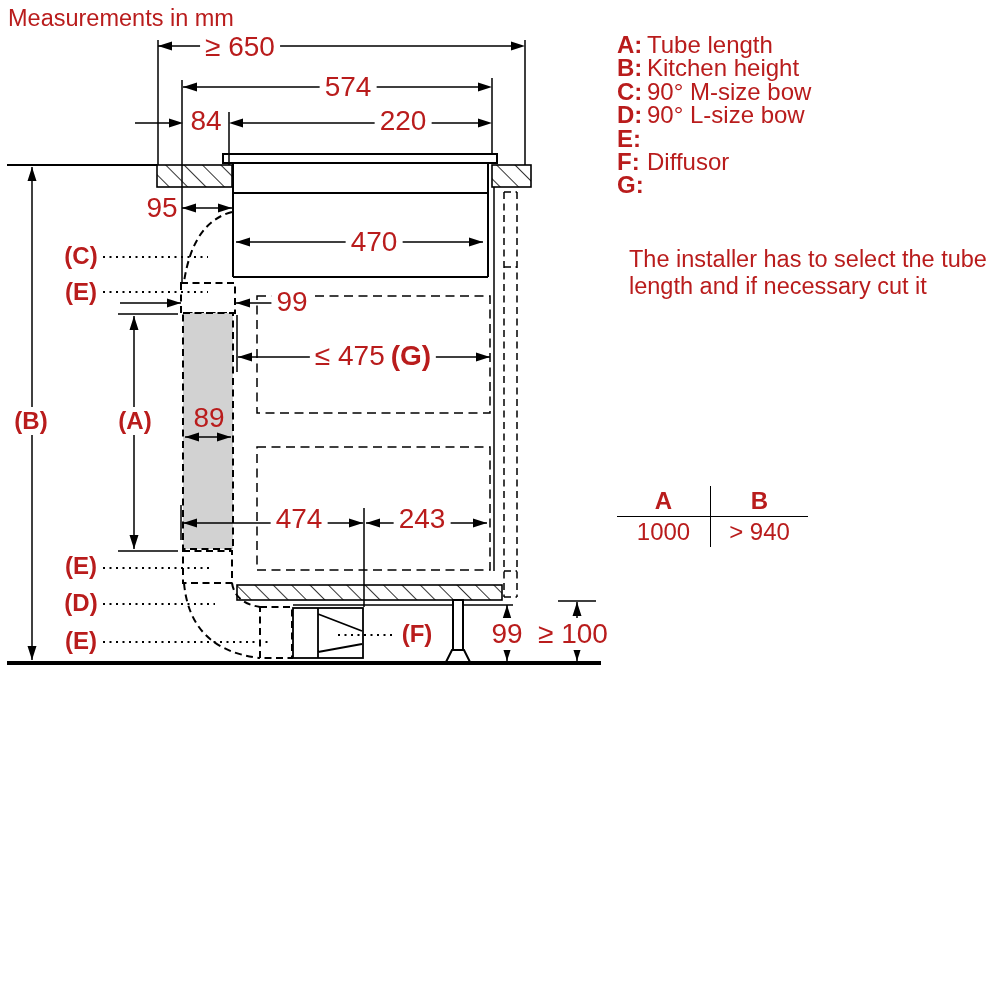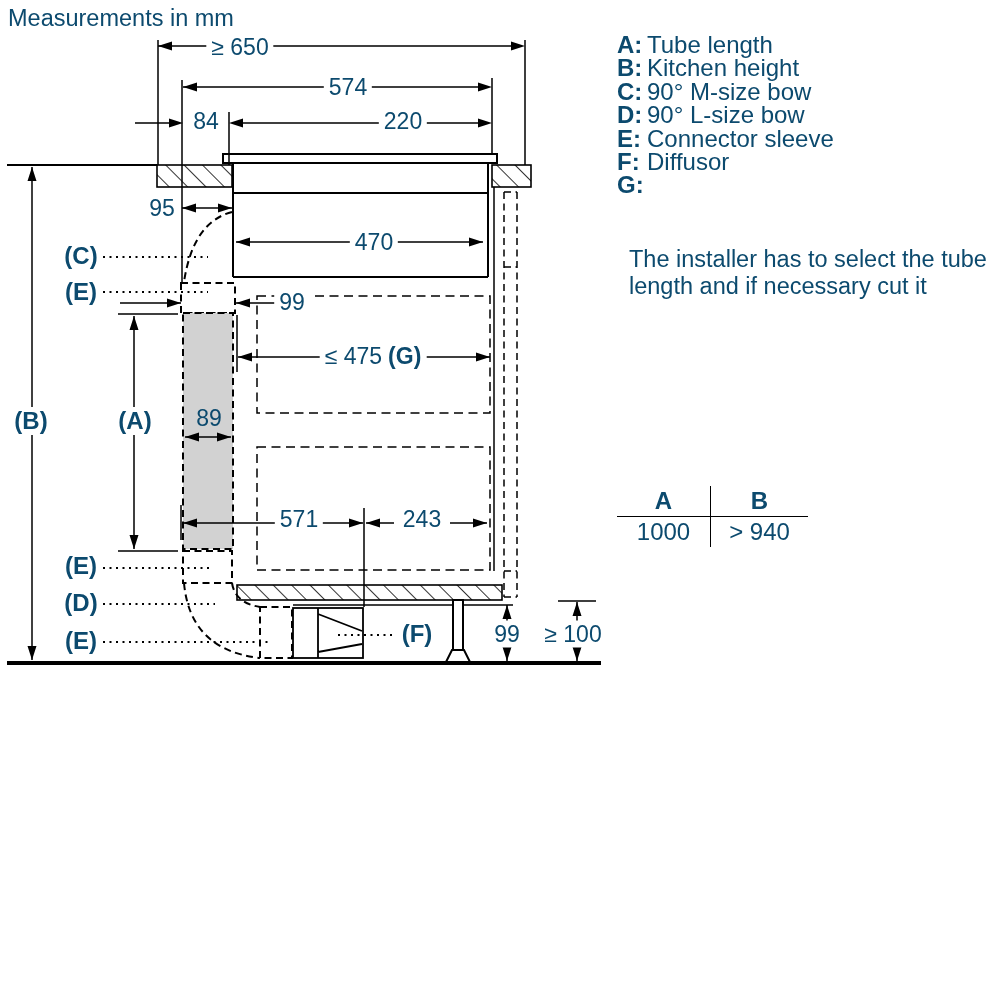--- a/index.html
+++ b/index.html
@@ -1,22 +1,22 @@
 <!DOCTYPE html>
 <html><head>
 <meta charset="utf-8">
 <style>
   html,body{margin:0;padding:0;background:#fff;}
   #stage{
     position:relative;width:1000px;height:780px;background:#fff;
-    font-family:"Liberation Sans","DejaVu Sans",sans-serif;color:#0c4a6e;overflow:hidden;
+    font-family:"Liberation Sans","DejaVu Sans",sans-serif;color:#b91c1c;overflow:hidden;
   }
   #diagram-svg{position:absolute;left:0;top:0;}
   .txt{position:absolute;white-space:nowrap;transform:translate(-50%,-50%);}
-  .dim{font-size:23px;}
+  .dim{font-size:28px;}
   .bg{background:#fff;padding:0 5px;}
   .plabel{font-size:24px;font-weight:bold;}
   .title{position:absolute;left:8px;top:5px;font-size:23.5px;}
   .legend{position:absolute;left:617px;top:33px;font-size:24px;line-height:23.4px;}
   .legend-row{display:flex;}
   .legend-key{font-weight:bold;width:30px;flex:0 0 30px;}
   .note{position:absolute;left:617px;top:246px;font-size:23.5px;line-height:27.3px;margin-left:12px;}
   .size-table{position:absolute;left:617px;top:486px;width:191px;font-size:24px;}
   .tr{display:flex;height:30px;}
   .tr.mid{height:31px;}
@@ -121,21 +121,21 @@
 
   <span class="txt dim bg" style="left:240px;top:47px">≥ 650</span>
   <span class="txt dim bg" style="left:348px;top:87px">574</span>
   <span class="txt dim" style="left:206px;top:121px">84</span>
   <span class="txt dim bg" style="left:403px;top:121px">220</span>
   <span class="txt dim" style="left:162px;top:208px">95</span>
   <span class="txt dim bg" style="left:374px;top:242px">470</span>
   <span class="txt dim bg" style="left:292px;top:302px">99</span>
   <span class="txt dim bg" style="left:373px;top:356px"><span>≤ 475</span><span class="boldref">(G)</span></span>
   <span class="txt dim" style="left:209px;top:418px">89</span>
-  <span class="txt dim bg" style="left:299px;top:519px">571</span>
+  <span class="txt dim bg" style="left:299px;top:519px">474</span>
   <span class="txt dim bg" style="left:422px;top:519px">243</span>
   <span class="txt dim bg" style="left:507px;top:634px">99</span>
   <span class="txt dim bg" style="left:573px;top:634px">≥ 100</span>
 
   <span class="txt plabel bg" style="left:31px;top:421px">(B)</span>
   <span class="txt plabel bg" style="left:135px;top:421px">(A)</span>
   <span class="txt plabel" style="left:81px;top:256px">(C)</span>
   <span class="txt plabel" style="left:81px;top:292px">(E)</span>
   <span class="txt plabel" style="left:81px;top:566px">(E)</span>
   <span class="txt plabel" style="left:81px;top:603px">(D)</span>
@@ -154,21 +154,20 @@
     <div class="legend-row">
         <span class="legend-key">C:</span>
         <span>90° M-size bow</span>
       </div>
     <div class="legend-row">
         <span class="legend-key">D:</span>
         <span>90° L-size bow</span>
       </div>
     <div class="legend-row">
         <span class="legend-key">E:</span>
-        <span>Connector sleeve</span>
       </div>
     <div class="legend-row">
         <span class="legend-key">F:</span>
         <span>Diffusor</span>
       </div>
     <div class="legend-row">
         <span class="legend-key">G:</span>
       </div>
   </div>
 

